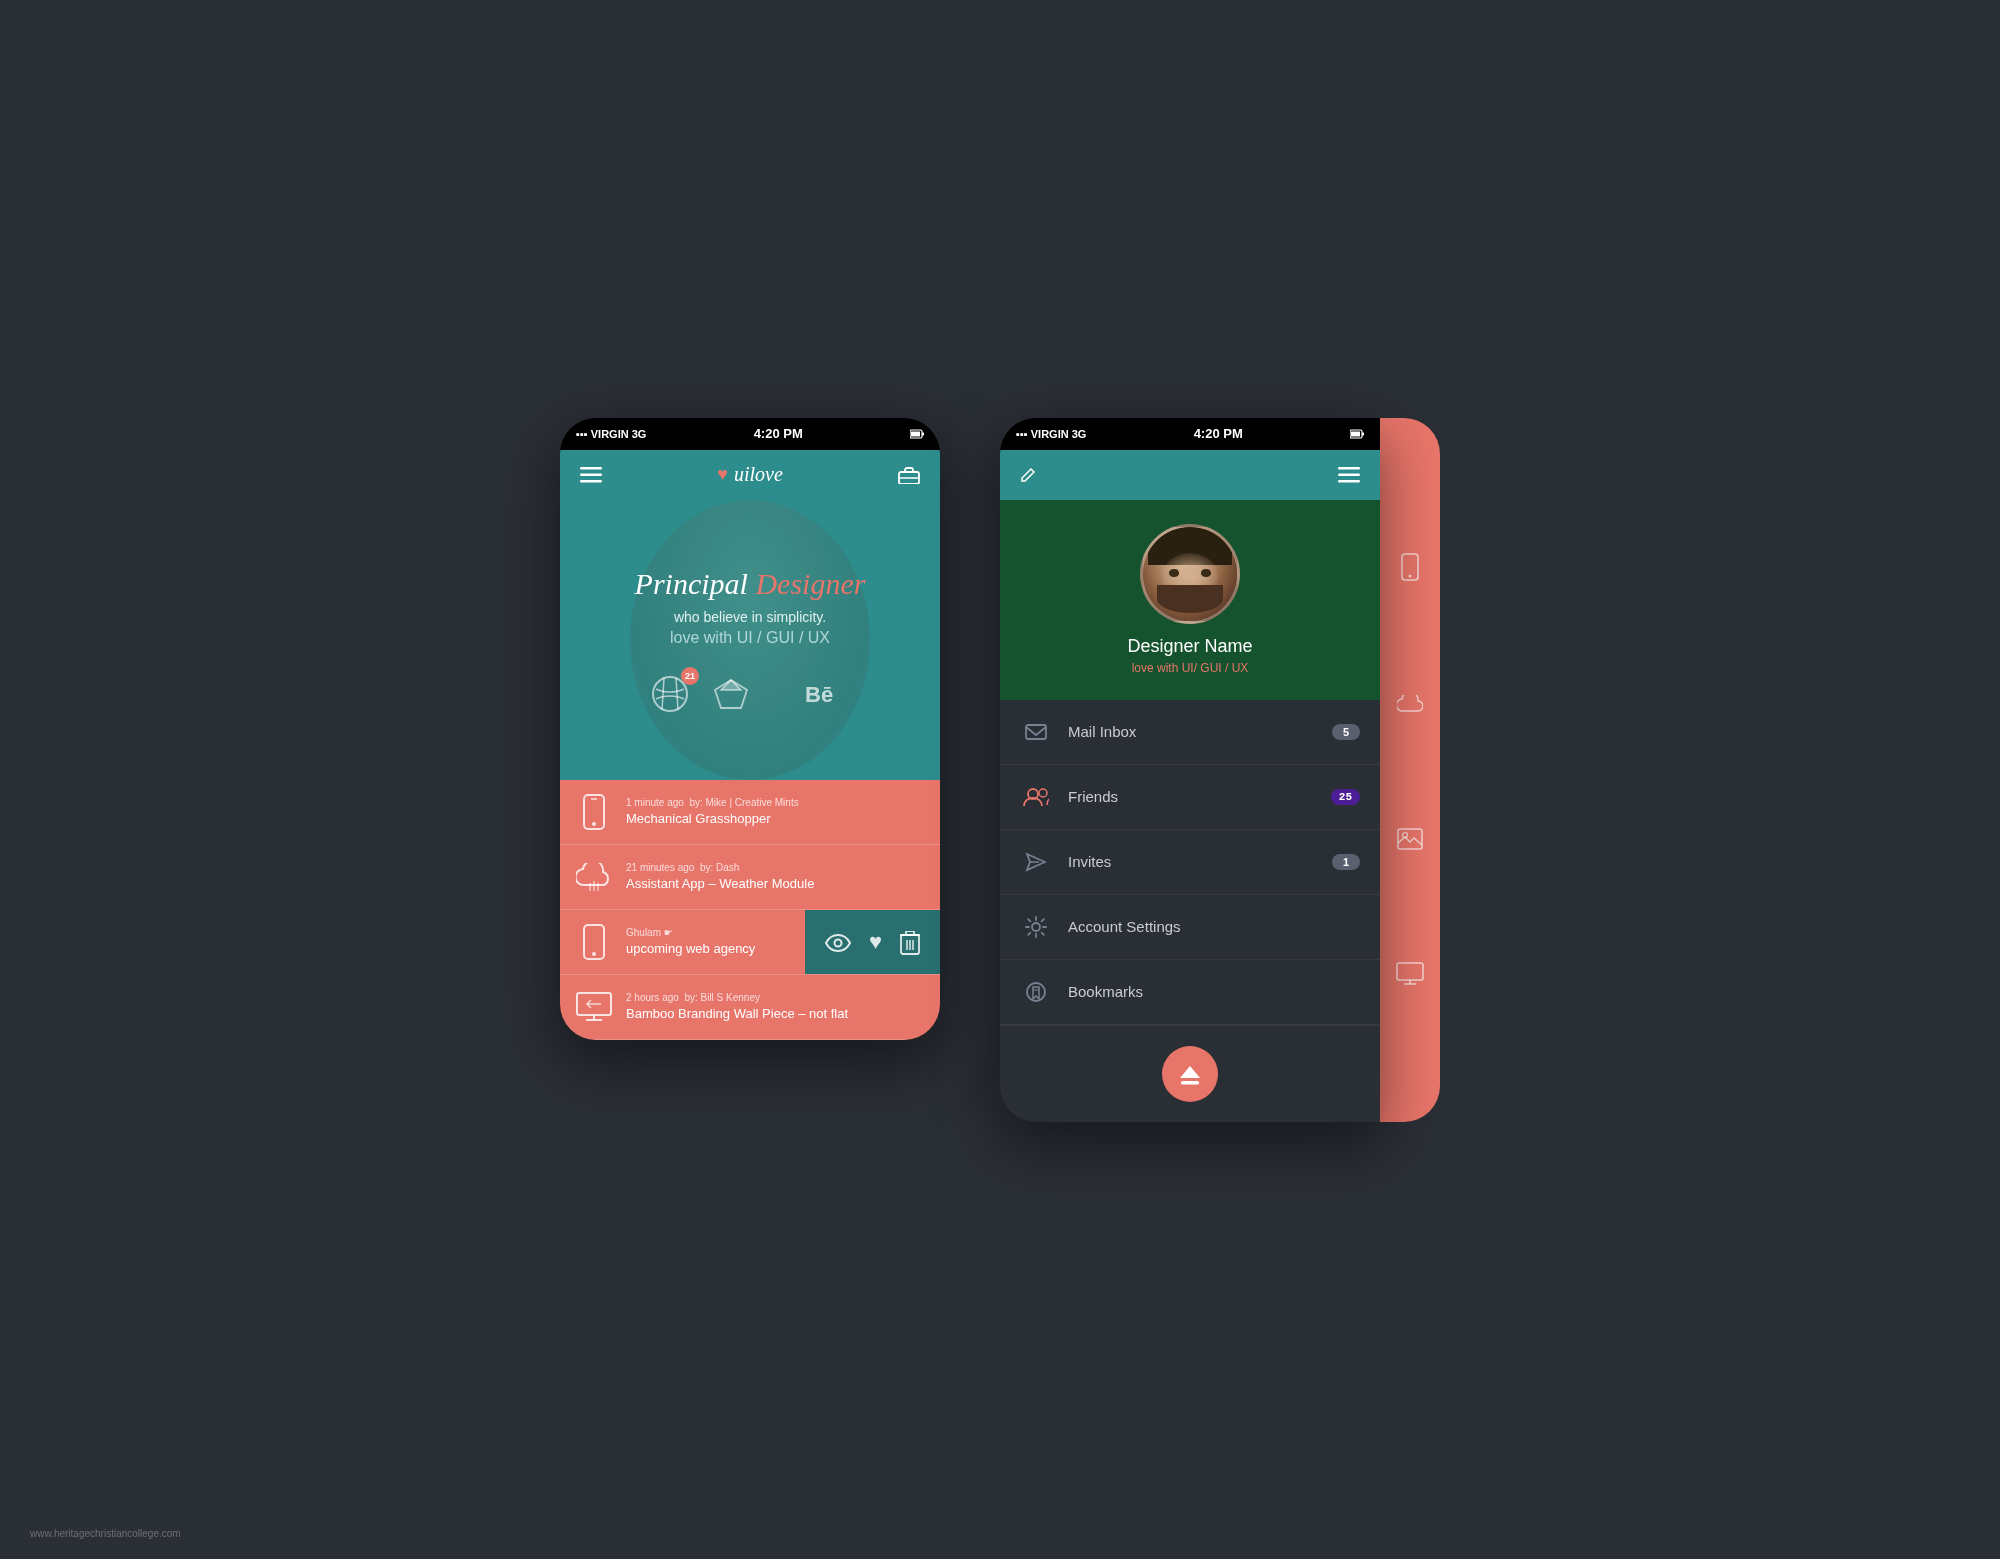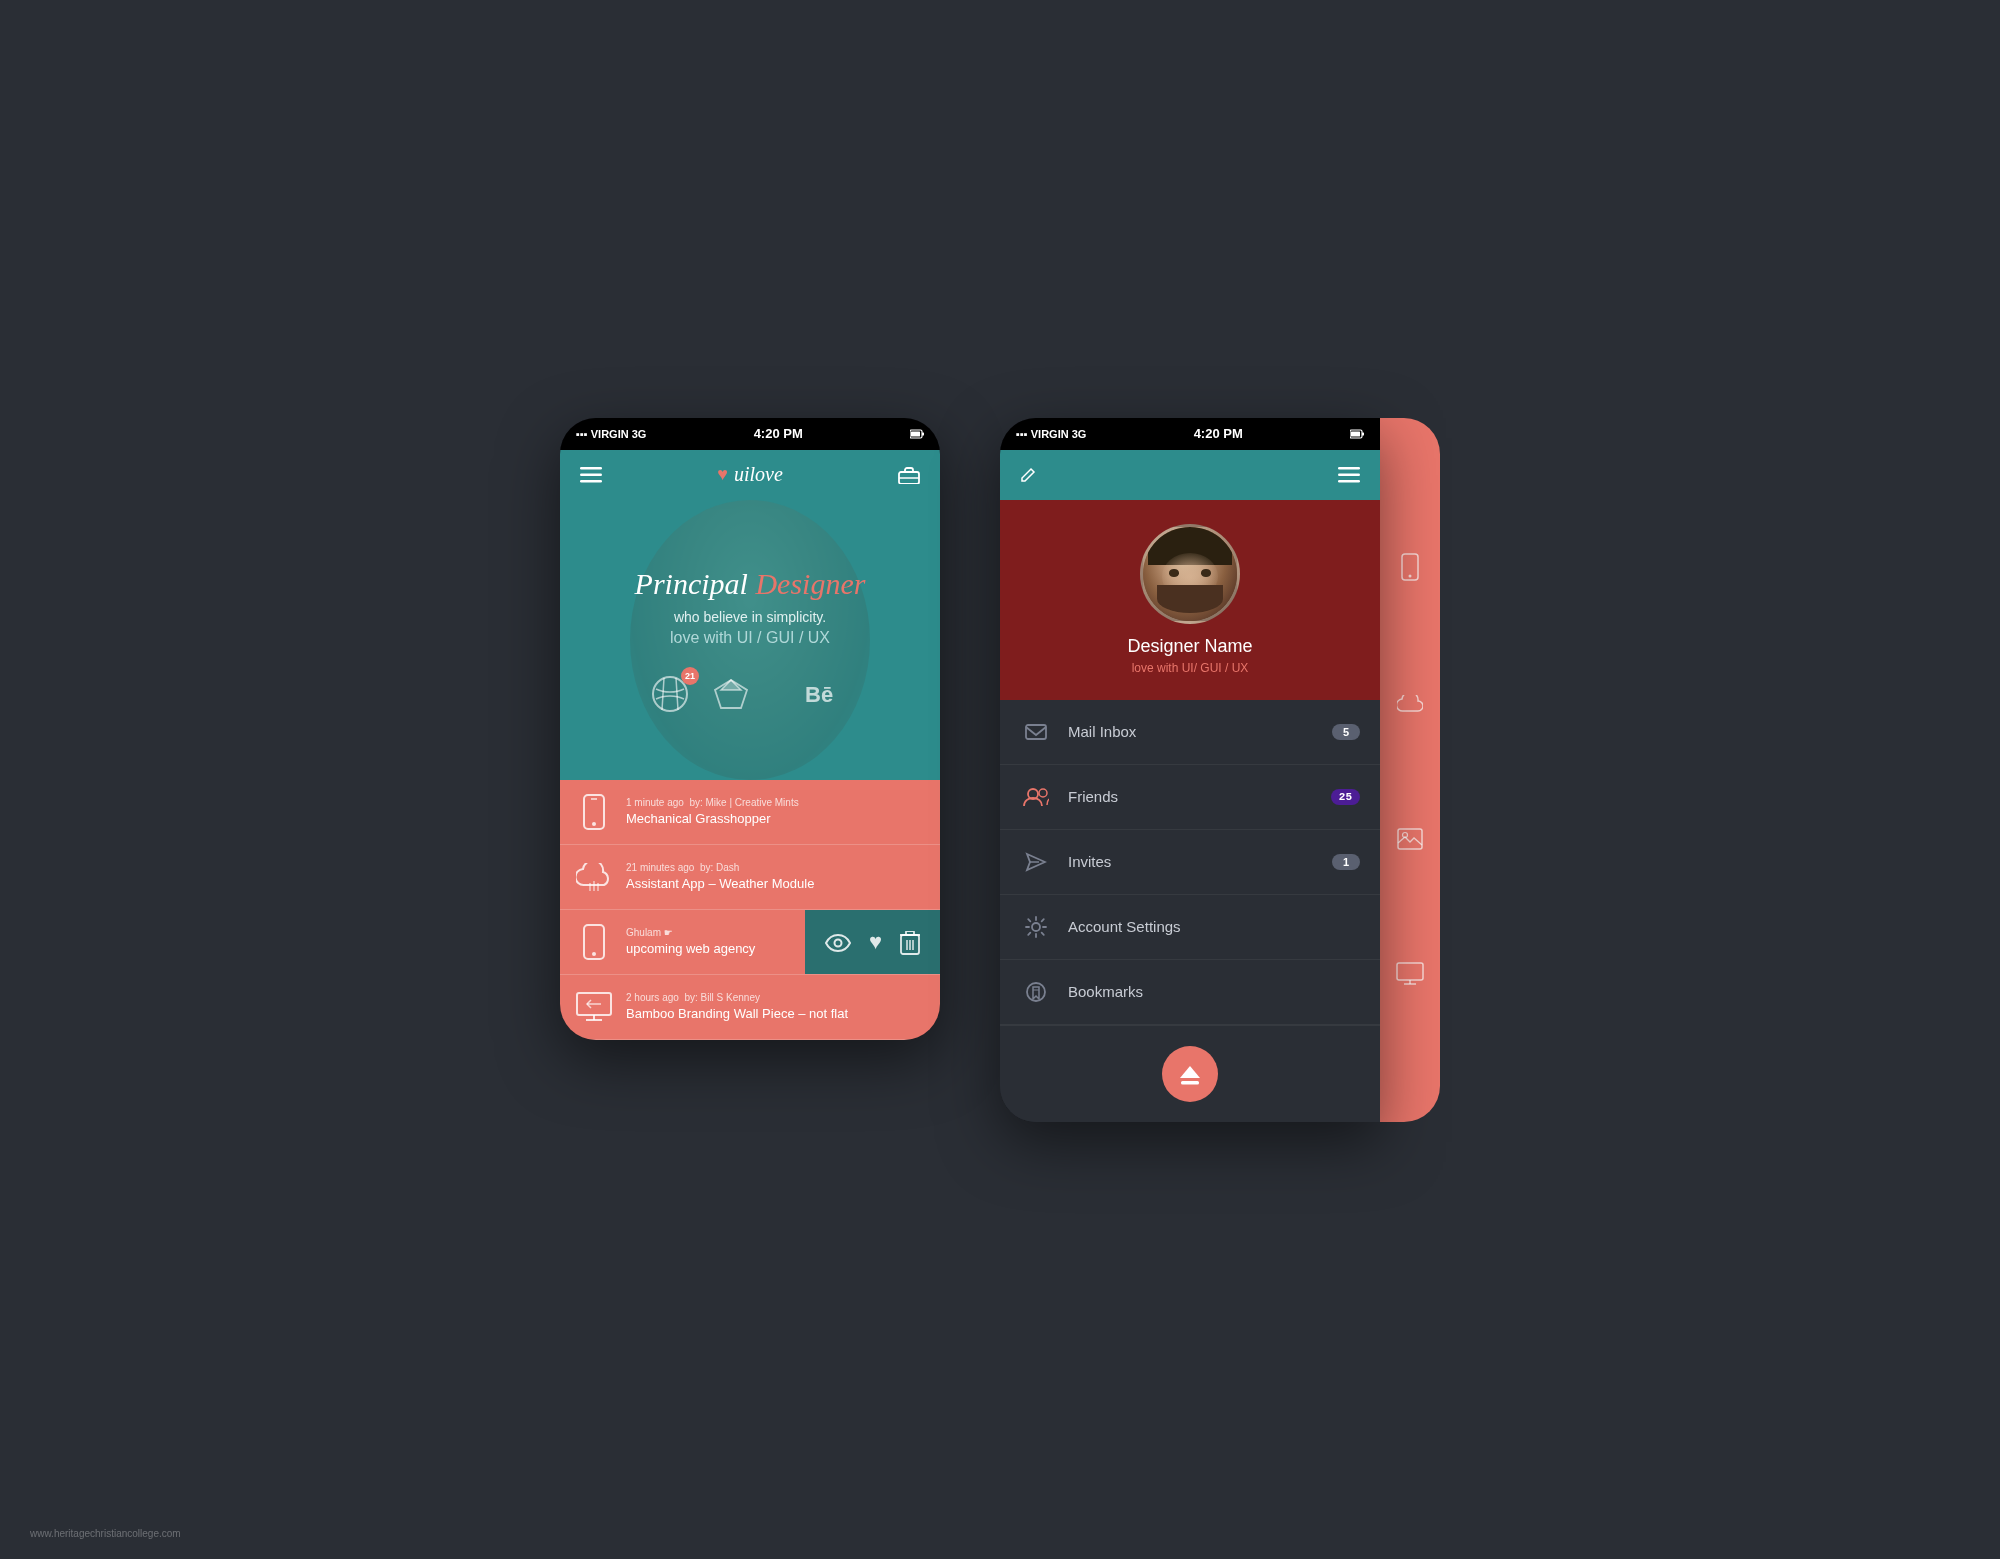--- a/index.html
+++ b/index.html
@@ -174,21 +174,21 @@
       padding: 10px 20px;
       display: flex;
       justify-content: space-between;
       align-items: center;
       height: 50px;
     }
     .pencil-icon { color: #fff; font-size: 16px; }
     .hamburger-icon2 { color: #fff; font-size: 18px; }
 
     .profile-section {
-      background: #7f1d1d;
+      background: #14532d;
       padding: 20px;
       text-align: center;
       height: 200px;
       display: flex;
       flex-direction: column;
       align-items: center;
       justify-content: center;
     }
     .profile-avatar {
       width: 100px;

